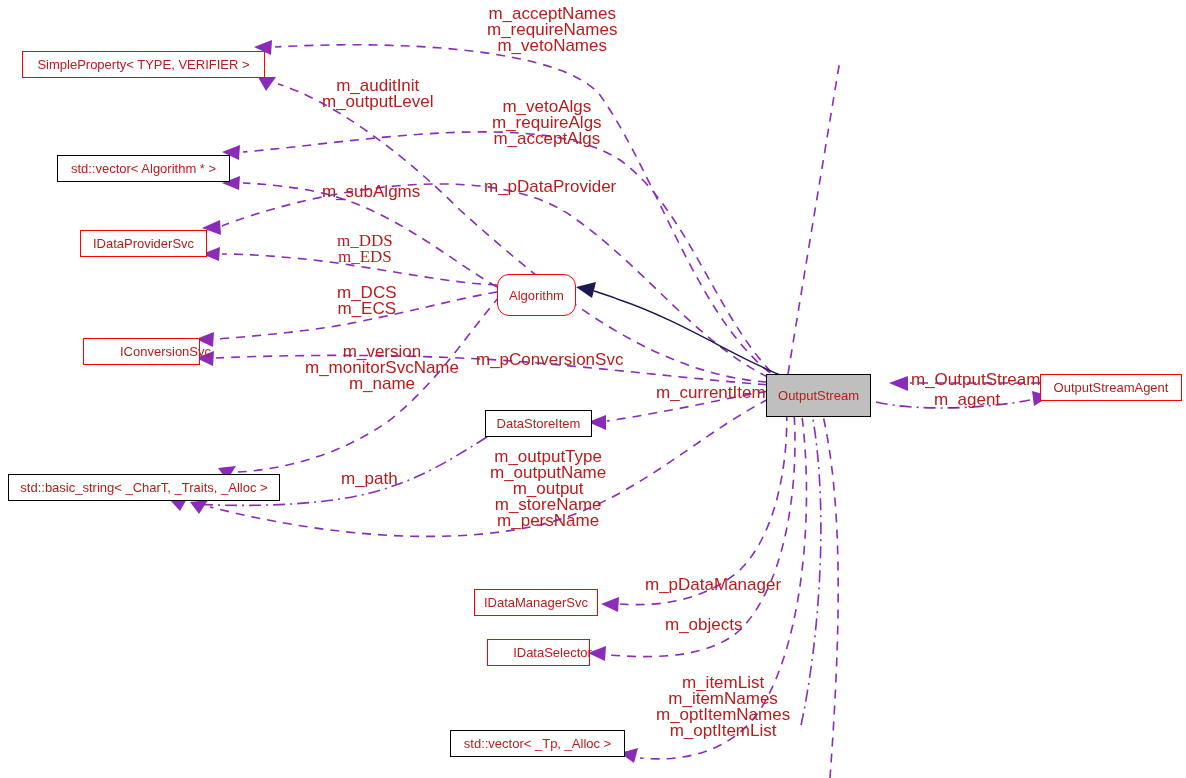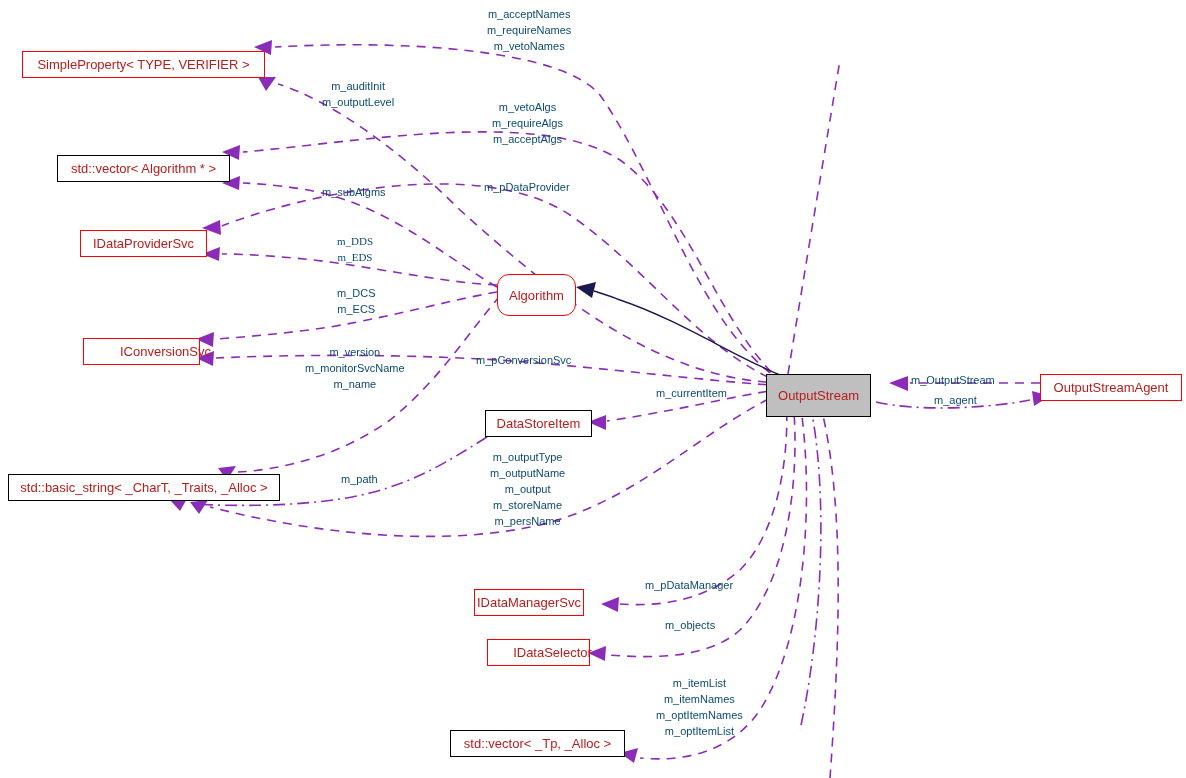--- a/index.html
+++ b/index.html
@@ -58,22 +58,22 @@
     white-space: nowrap;
     font-family: "Liberation Sans", sans-serif;
   }
   .node-box.black-border { border: 1px solid #000000; }
   .node-box.current {
     border: 1px solid #000000;
     background: #bfbfbf;
   }
   .edge-label {
     position: absolute;
-    font-size: 11px;
-    color: #0c4a6e;
+    font-size: 17px;
+    color: #b91c1c;
     line-height: 16px;
     white-space: nowrap;
     text-align: center;
     font-family: "Liberation Sans", sans-serif;
     background: transparent;
     pointer-events: none;
   }
 </style>
 </head>
 <body>
@@ -164,21 +164,21 @@
   </div>
 
   <div class="node-box" style="left:497px; top:274px; width:79px; height:42px;border-radius:12px;">
     <span>Algorithm</span>
   </div>
 
   <div class="node-box black-border" style="left:485px; top:410px; width:107px; height:27px;">
     <span>DataStoreItem</span>
   </div>
 
-  <div class="node-box" style="left:474px; top:589px; width:110px; height:27px;">
+  <div class="node-box" style="left:474px; top:589px; width:124px; height:27px;">
     <span>IDataManagerSvc</span>
   </div>
 
   <div class="node-box" style="left:487px; top:639px; width:103px; height:27px;padding-left:28px;">
     <span>IDataSelector</span>
   </div>
 
   <div class="node-box black-border" style="left:450px; top:730px; width:175px; height:27px;">
     <span>std::vector&lt; _Tp, _Alloc &gt;</span>
   </div>

